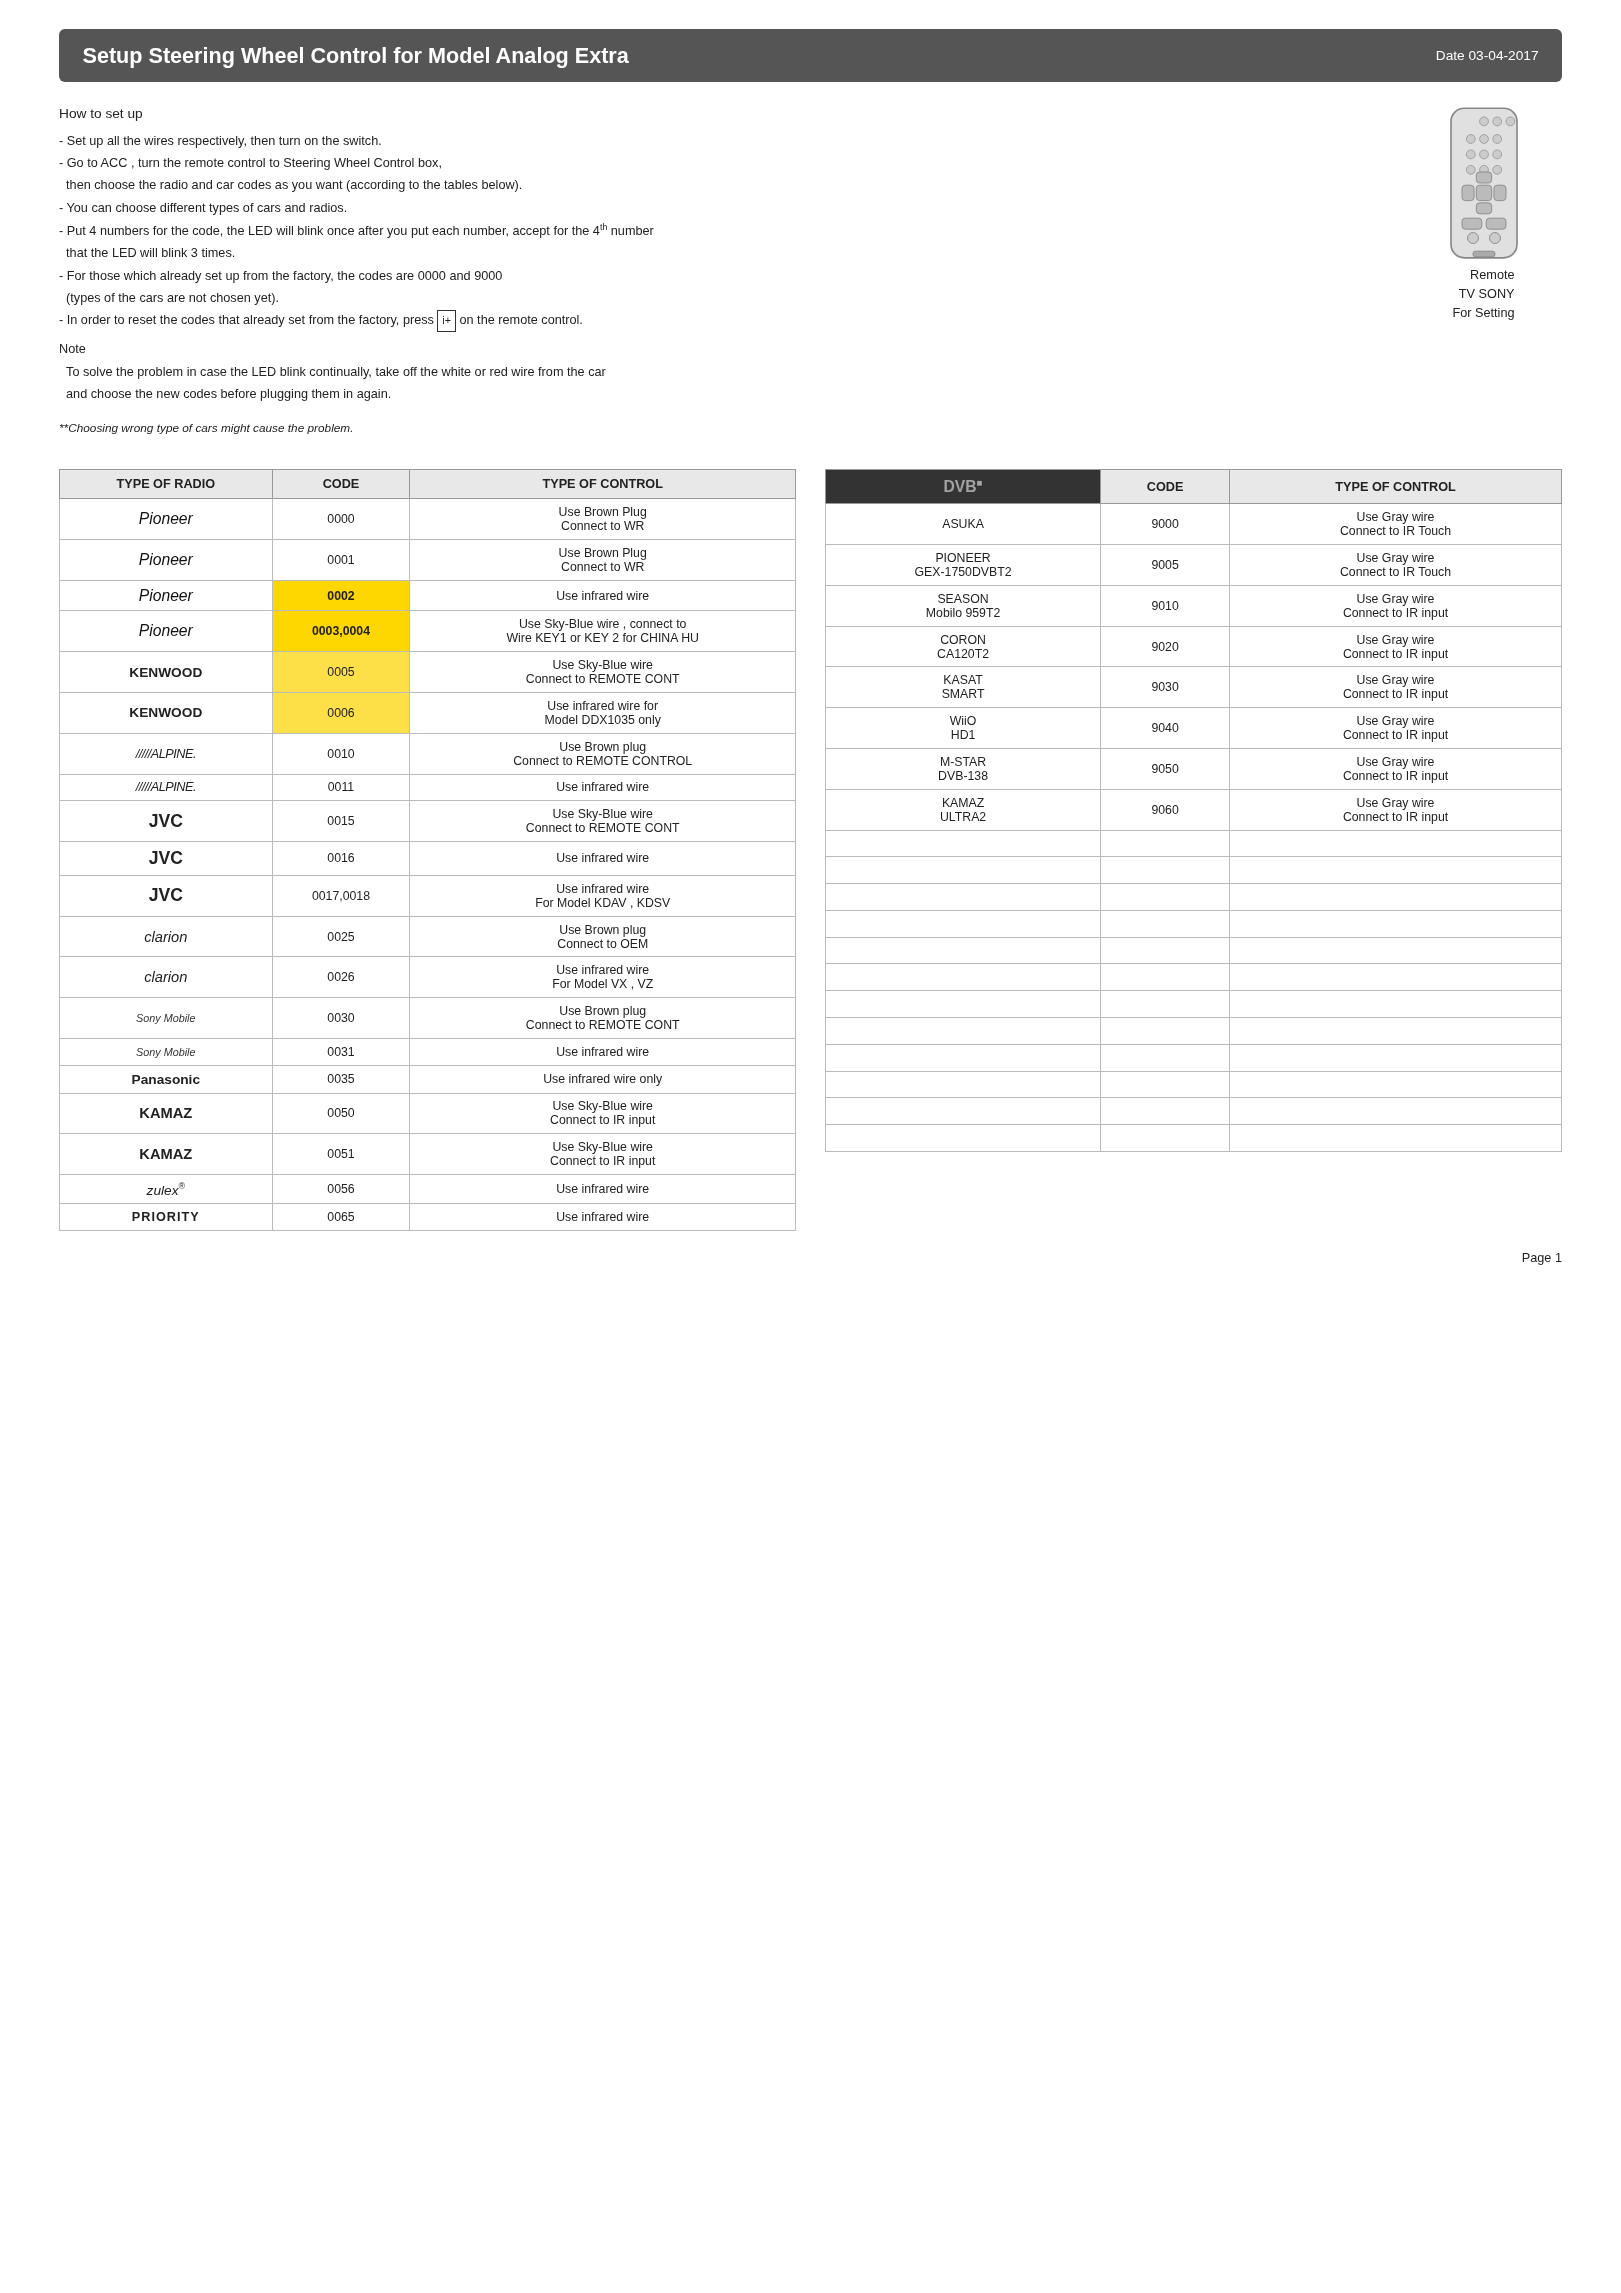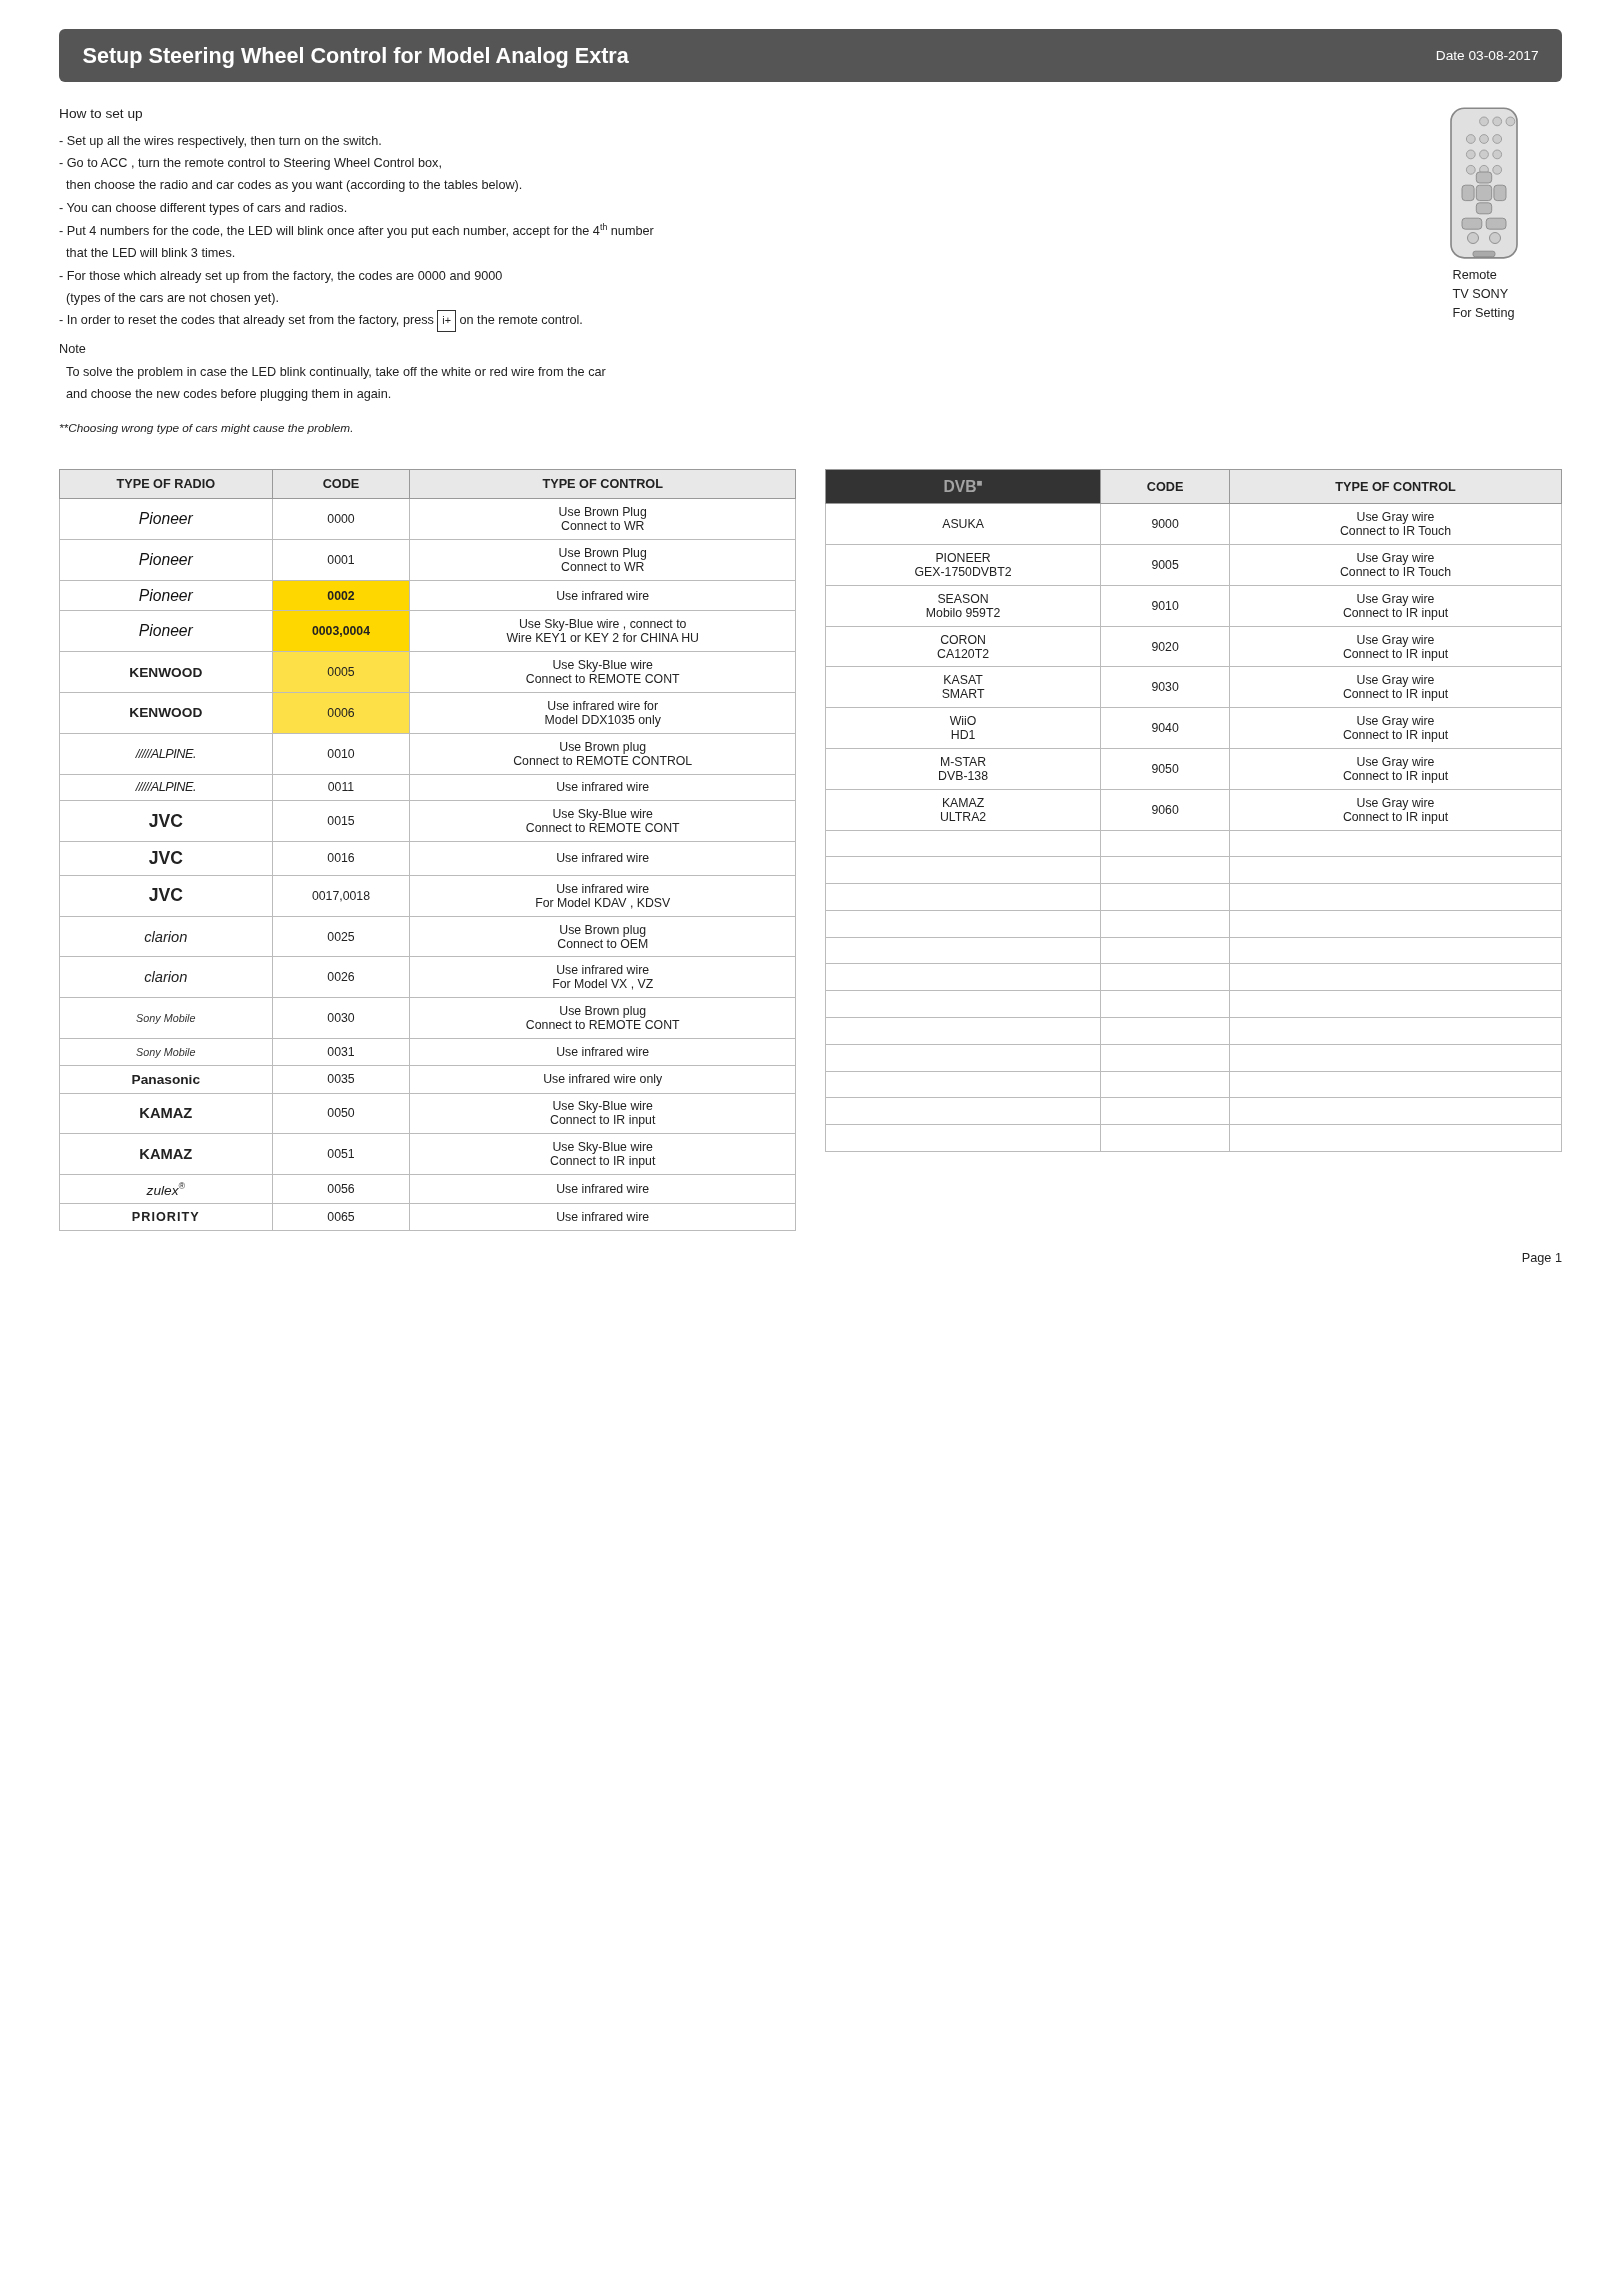--- a/index.html
+++ b/index.html
@@ -57,21 +57,21 @@
       flex-direction: column;
       align-items: center;
       gap: 5.9px;
       min-width: 157px;
     }
     .remote-svg {
       width: 88px;
     }
     .remote-label {
       font-size: 12.7px;
-      text-align: left;
+      text-align: right;
       line-height: 1.5;
     }
     
     .tables-section {
       display: flex;
       gap: 29px;
       margin-top: 19.6px;
     }
     .table-wrap {
       flex: 1;
@@ -119,21 +119,21 @@
       border: 1px solid #333;
       padding: 1px 3.9px;
       font-size: 10.8px;
     }
   </style>
 </head>
 <body>
 
 <div class="header-bar">
   <span>Setup Steering Wheel Control for Model Analog Extra</span>
-  <span class="header-date">Date 03-08-2017</span>
+  <span class="header-date">Date 03-04-2017</span>
 </div>
 
 <div class="instructions-section">
   <div class="instructions-text">
     <div class="how-to">How to set up</div>
     <p>- Set up all the wires respectively, then turn on the switch.</p>
     <p>- Go to ACC , turn the remote control to Steering Wheel Control box,</p>
     <p>&nbsp;&nbsp;then choose the radio and car codes as you want (according to the tables below).</p>
     <p>- You can choose different types of cars and radios.</p>
     <p>- Put 4 numbers for the code, the LED will blink once after you put each number, accept for the 4<sup>th</sup> number</p>

